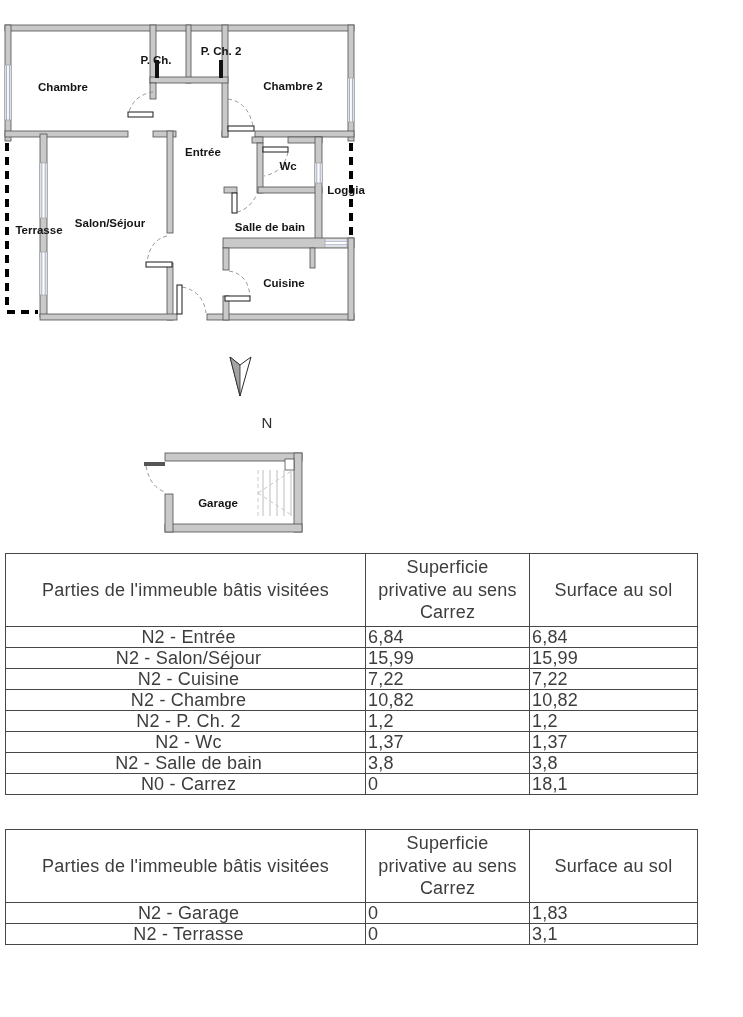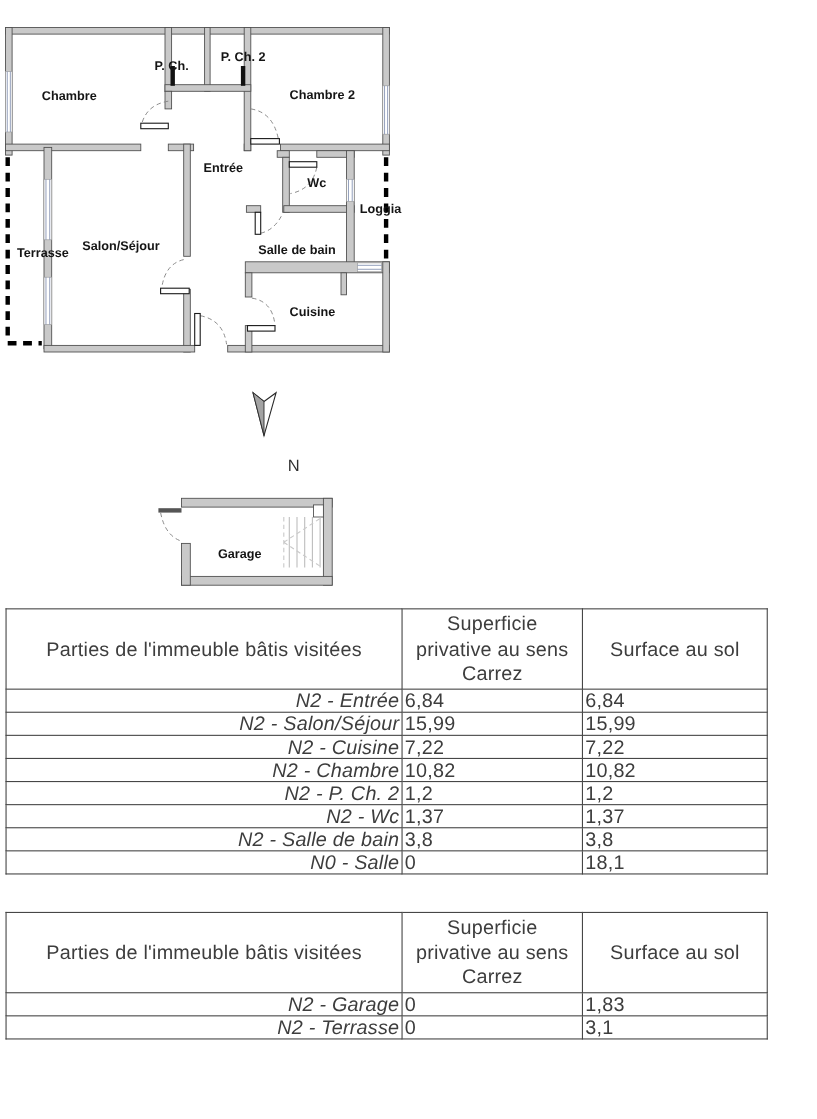--- a/index.html
+++ b/index.html
@@ -17,21 +17,21 @@
   .stairdash{stroke:#c9c9c9;stroke-width:1;fill:none;stroke-dasharray:4 3;}
   .lbl{font-family:"Liberation Sans",sans-serif;font-size:11.5px;font-weight:bold;
        fill:#151515;text-anchor:middle;}
   .nlbl{font-family:"Liberation Sans",sans-serif;font-size:15px;font-weight:normal;
        fill:#2e2e2e;text-anchor:middle;}
   table.tbl{position:absolute;border-collapse:collapse;table-layout:fixed;width:692px;
        left:5px;color:#3d3d3d;font-size:18px;font-weight:400;letter-spacing:0.2px;}
   .tbl th,.tbl td{border:1.5px solid #474747;background:#fff;overflow:hidden;}
   .tbl th{font-weight:400;height:38px;text-align:center;line-height:1.25;padding:2px 10px;}
   .tbl td{height:20px;line-height:20px;text-align:left;padding:0 2px;}
-  .tbl td.name{text-align:right;padding-left:8px;font-style:italic;}
+  .tbl td.name{text-align:center;padding-left:8px;}
   #table1{top:553px;}
   #table2{top:829px;}
 </style>
 </head>
 <body>
 
 <div class="page">
 
   <svg width="743" height="545" viewBox="0 0 743 545">
 
@@ -221,21 +221,21 @@
           <td class="name">N2 - Wc</td>
           <td>1,37</td>
           <td>1,37</td>
         </tr>
       <tr>
           <td class="name">N2 - Salle de bain</td>
           <td>3,8</td>
           <td>3,8</td>
         </tr>
       <tr>
-          <td class="name">N0 - Salle</td>
+          <td class="name">N0 - Carrez</td>
           <td>0</td>
           <td>18,1</td>
         </tr>
     </tbody>
   </table>
 
   <table class="tbl" id="table2">
     <colgroup>
       <col style="width:360px">
         <col style="width:164px">

